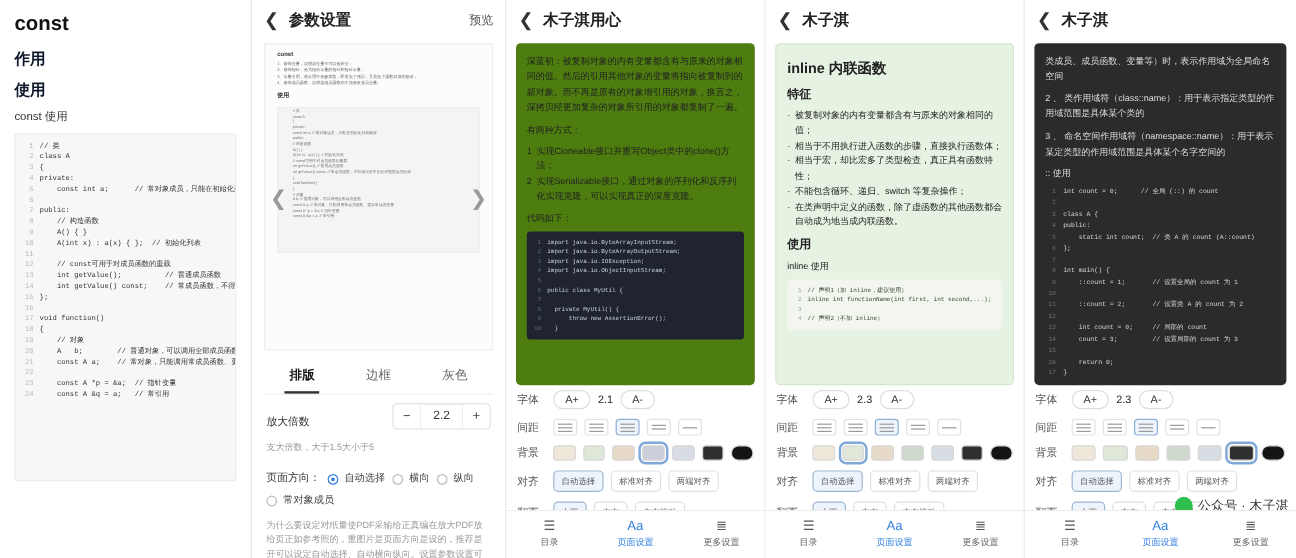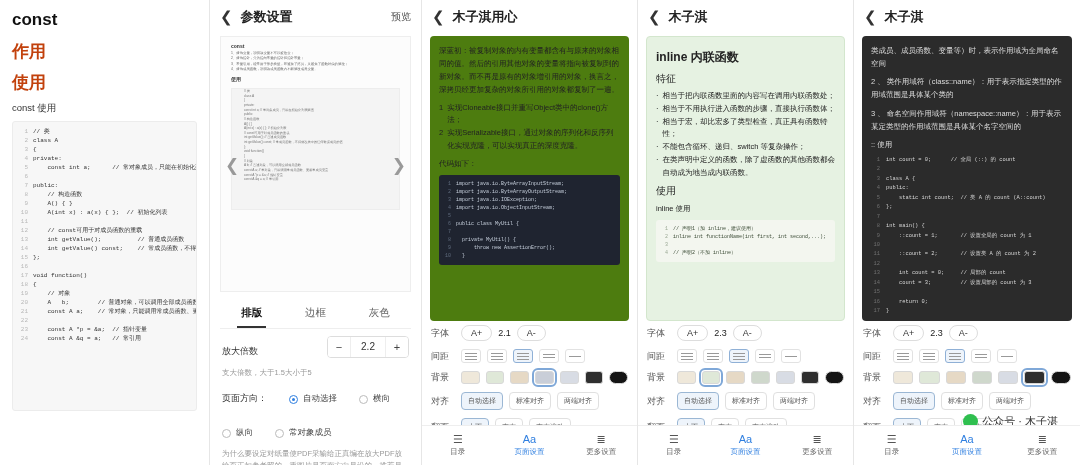--- a/index.html
+++ b/index.html
@@ -14,21 +14,21 @@
   .stage { display: flex; width: 1080px; height: 465px; }
   .panel { position: relative; height: 465px; background:#fff; border-right:1px solid #e6e6e6; overflow:hidden; }
   .p1 { width: 210px; padding: 10px 12px; }
   .p2 { width: 212px; }
   .p3 { width: 216px; }
   .p4 { width: 216px; }
   .p5 { width: 226px; border-right:none; }
 
   
   .doc-title { font-size: 17px; font-weight: bold; margin-bottom: 10px; color:#111; }
-  .doc-h2 { font-size: 17px; font-weight: bold; margin: 8px 0 6px; color:#c2410c; }
+  .doc-h2 { font-size: 13px; font-weight: bold; margin: 8px 0 6px; color:#0f172a; }
   .doc-p { font-size: 9.5px; line-height: 1.6; color:#333; margin-bottom: 3px; }
   .code-block {
     background:#f7f7f7; border:1px solid #ececec; border-radius:3px;
     font-family:"Liberation Mono", monospace; font-size:6px; line-height:1.5;
     padding:5px 4px 5px 2px; margin-top:6px; color:#333;
     height: 290px; overflow:hidden;
   }
   .code-line { display:flex; white-space:pre; }
   .ln { display:inline-block; width:13px; text-align:right; color:#b9b9b9; margin-right:5px; flex:none; }
 
@@ -65,21 +65,21 @@
   
   .art {
     margin: 2px 8px 0; border-radius:4px; padding:8px 9px;
     height:285px; overflow:hidden;
   }
   .art.green { background:#4d7c0f; }
   .art.mint { background:#e6f2e2; border:1px solid #d3e6cd; }
   .art.dark { background:#2b2b2b; color:#ddd; }
   .art-p { font-size:7.5px; line-height:1.75; margin-bottom:5px; }
   .art-h { font-size:12px; font-weight:bold; margin:4px 0 6px; }
-  .art-h2 { font-size:10px; font-weight:normal; margin:5px 0 4px; }
+  .art-h2 { font-size:10px; font-weight:bold; margin:5px 0 4px; }
   .art-li { font-size:7.5px; line-height:1.7; display:flex; gap:4px; }
   .art-li .num { flex:none; }
   .codebox { background:#1f2430; border-radius:3px; padding:5px 4px; margin-top:5px; font-family:"Liberation Mono", monospace; font-size:5px; line-height:1.6; }
   .codebox .cl { display:flex; white-space:pre; color:#c7d0dd; }
   .codebox .ln2 { width:8px; color:#5f6b7d; text-align:right; margin-right:5px; flex:none; }
   .codebox.light { background:#f3f6ef; }
   .codebox.light .cl { color:#3a4a34; }
   .codebox.light .ln2 { color:#9aa894; }
 
   .dark-code { font-family:"Liberation Mono", monospace; font-size:5.4px; line-height:1.75; }
@@ -97,21 +97,21 @@
   .ln-ic { width:20px; height:14px; border:1px solid #e2e2e2; border-radius:3px; display:flex; flex-direction:column; justify-content:center; gap:2px; padding:0 3px; cursor:pointer; background:#fff; }
   .ln-ic i { display:block; height:1px; background:#999; }
   .ln-ic.sel { border-color:#8fb0d6; background:#eef4fb; }
 
   
   .bottomnav { position:absolute; bottom:0; left:0; right:0; height:40px; border-top:1px solid #eee; display:flex; background:#fff; }
   .bn { flex:1; display:flex; flex-direction:column; align-items:center; justify-content:center; gap:2px; font-size:7.5px; color:#666; cursor:pointer; }
   .bn .bi { font-size:11px; line-height:11px; color:#555; }
   .bn.active { color:#2f7fe0; } .bn.active .bi { color:#2f7fe0; }
 
-  .wm { position:absolute; bottom:36px; right:22px; font-size:11px; color:#333; display:flex; align-items:flex-end; gap:4px; }
+  .wm { position:absolute; bottom:36px; right:6px; font-size:11px; color:#333; display:flex; align-items:flex-end; gap:4px; }
   .wm .logo { width:15px; height:15px; border-radius:50%; background:#2fbf4f; display:inline-block; }
 </style>
 </head>
 <body>
 
 <div class="stage">
 
   <div class="panel p1">
     <div class="doc-title">const</div>
     <div class="doc-h2">作用</div>
@@ -198,21 +198,21 @@
     <div class="row">
       <span class="lbl">放大倍数</span>
       <span class="stepper">
         <button>−</button>
         <span class="val">2.2</span>
         <button>+</button>
       </span>
     </div>
     <div class="hint">支大倍数，大于1.5大小于5</div>
 
-    <div class="row" style="gap:22px; flex-wrap:wrap;">
+    <div class="row" style="gap:6px; flex-wrap:wrap;">
       <span class="lbl">页面方向：</span>
       <span class="radio-line">
           <i class="radio on"></i>
           <span>自动选择</span>
         </span>
       <span class="radio-line">
           <i class="radio"></i>
           <span>横向</span>
         </span>
       <span class="radio-line">
@@ -228,20 +228,21 @@
 
   </div>
 
   <div class="panel p3">
     <div class="topbar">
       <span class="back">❮</span>
       <span>木子淇用心</span>
     </div>
     <div class="art green">
       <div class="art-p">深蓝初：被复制对象的内有变量都含有与原来的对象相同的值。然后的引用其他对象的变量将指向被复制到的新对象。而不再是原有的对象增引用的对象，换言之，深拷贝经更加复杂的对象所引用的对象都复制了一遍。</div>
+      <div class="art-p">有两种方式：</div>
       <div class="art-li">
           <span class="num">1</span>
           <span>实现Cloneable接口并重写Object类中的clone()方法；</span>
         </div>
       <div class="art-li">
           <span class="num">2</span>
           <span>实现Serializable接口，通过对象的序列化和反序列化实现克隆，可以实现真正的深度克隆。</span>
         </div>
       <div class="art-p" style="margin-top:4px">代码如下：</div>
       <div class="codebox" id="p3code">
@@ -337,21 +338,21 @@
   <div class="panel p4">
     <div class="topbar">
       <span class="back">❮</span>
       <span>木子淇</span>
     </div>
     <div class="art mint">
       <div class="art-h">inline 内联函数</div>
       <div class="art-h2">特征</div>
       <div class="art-li">
           <span class="num">·</span>
-          <span>相当于把内联函数里面的内容写在调用内联函数处；</span>
+          <span>被复制对象的内有变量都含有与原来的对象相同的值；</span>
         </div>
       <div class="art-li">
           <span class="num">·</span>
           <span>相当于不用执行进入函数的步骤，直接执行函数体；</span>
         </div>
       <div class="art-li">
           <span class="num">·</span>
           <span>相当于宏，却比宏多了类型检查，真正具有函数特性；</span>
         </div>
       <div class="art-li">

